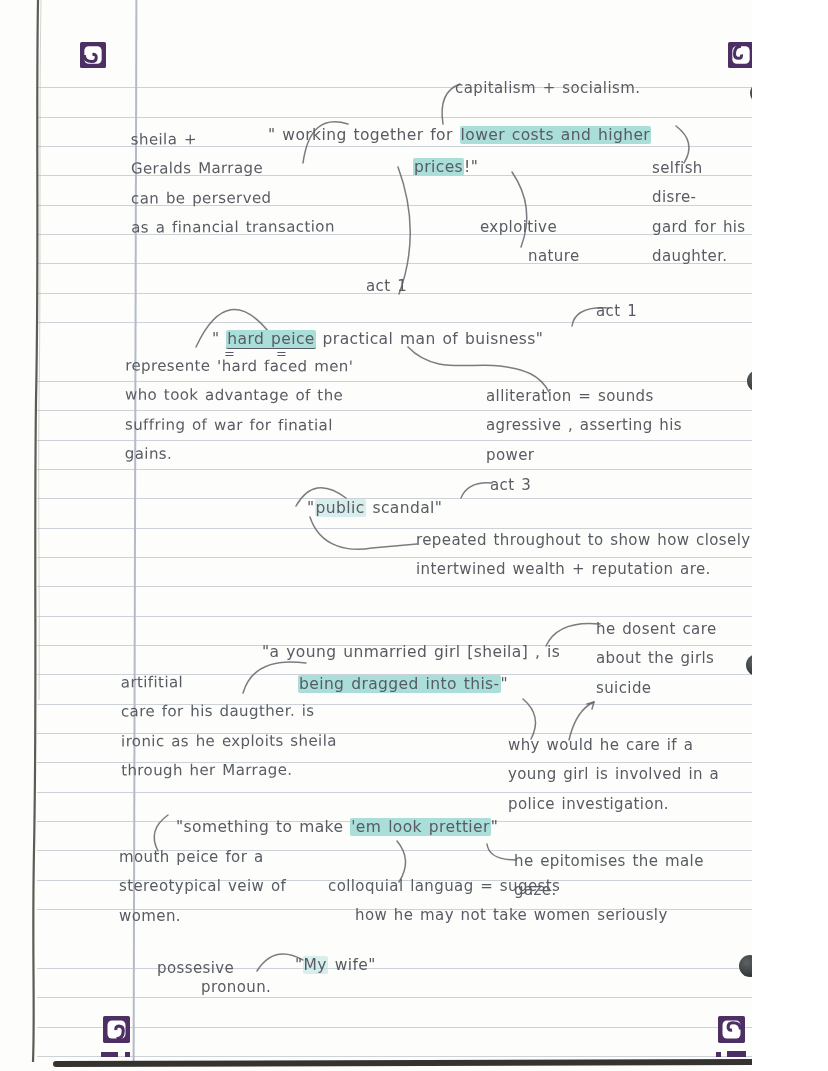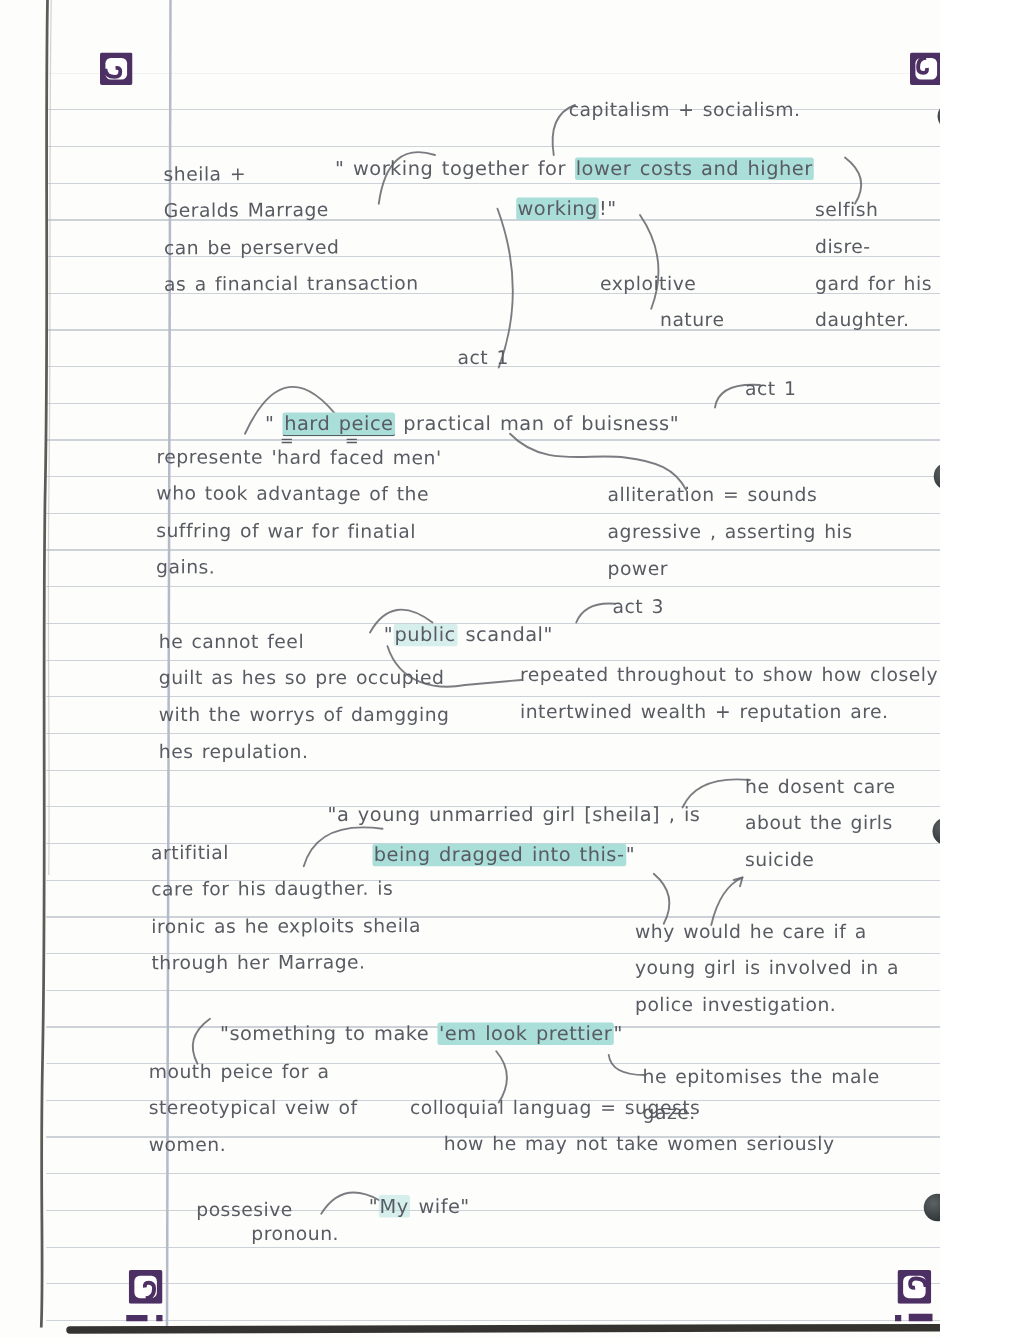--- a/index.html
+++ b/index.html
@@ -63,21 +63,21 @@
     <path class="curve" d="M569 740 Q576 710 594 702"></path>
     <path class="curve" d="M594 702 l-7 2 m7 -2 l-2 7"></path>
     <path class="curve" d="M158 851 Q147 830 168 815"></path>
     <path class="curve" d="M397 841 Q413 860 399 882"></path>
     <path class="curve" d="M487 844 Q489 860 516 860"></path>
     <path class="curve" d="M257 971 Q274 944 303 960"></path>
   </svg>
 
   <div class="hw" style="left:455px;top:74px">capitalism + socialism.</div>
   <div class="hw q" style="left:268px;top:121px"><span>" working together for </span><span class="hl">lower costs and higher</span></div>
-  <div class="hw q" style="left:413px;top:153px"><span class="hl">working</span><span>!"</span></div>
+  <div class="hw q" style="left:413px;top:153px"><span class="hl">prices</span><span>!"</span></div>
   <div class="hw" style="left:131px;top:125px;transform:rotate(-.3deg)">sheila +
 Geralds Marrage
 can be perserved
 as a financial transaction</div>
   <div class="hw" style="left:652px;top:154px">selfish disre-
 gard for his
 daughter.</div>
   <div class="hw" style="left:480px;top:213px">exploitive</div>
   <div class="hw" style="left:528px;top:242px">nature</div>
   <div class="hw" style="left:366px;top:272px">act 1</div>
@@ -89,24 +89,20 @@
   <div class="hw" style="left:125px;top:352px;transform:rotate(.2deg)">represente 'hard faced men'
 who took advantage of the
 suffring of war for finatial
 gains.</div>
   <div class="hw" style="left:486px;top:382px">alliteration = sounds
 agressive , asserting his
 power</div>
 
   <div class="hw" style="left:490px;top:471px">act 3</div>
   <div class="hw q" style="left:307px;top:494px"><span>"</span><span class="hl-faint">public</span><span> scandal"</span></div>
-  <div class="hw" style="left:127px;top:499px">he cannot feel
-guilt as hes so pre occupied
-with the worrys of damgging
-hes repulation.</div>
   <div class="hw" style="left:416px;top:526px">repeated throughout to show how closely
 intertwined wealth + reputation are.</div>
 
   <div class="hw" style="left:596px;top:615px">he dosent care
 about the girls
 suicide</div>
   <div class="hw q" style="left:262px;top:638px">"a young unmarried girl [sheila] , is</div>
   <div class="hw q" style="left:298px;top:670px"><span class="hl">being dragged into this-</span><span>"</span></div>
   <div class="hw" style="left:121px;top:668px;transform:rotate(-.2deg)">artifitial
 care for his daugther. is

